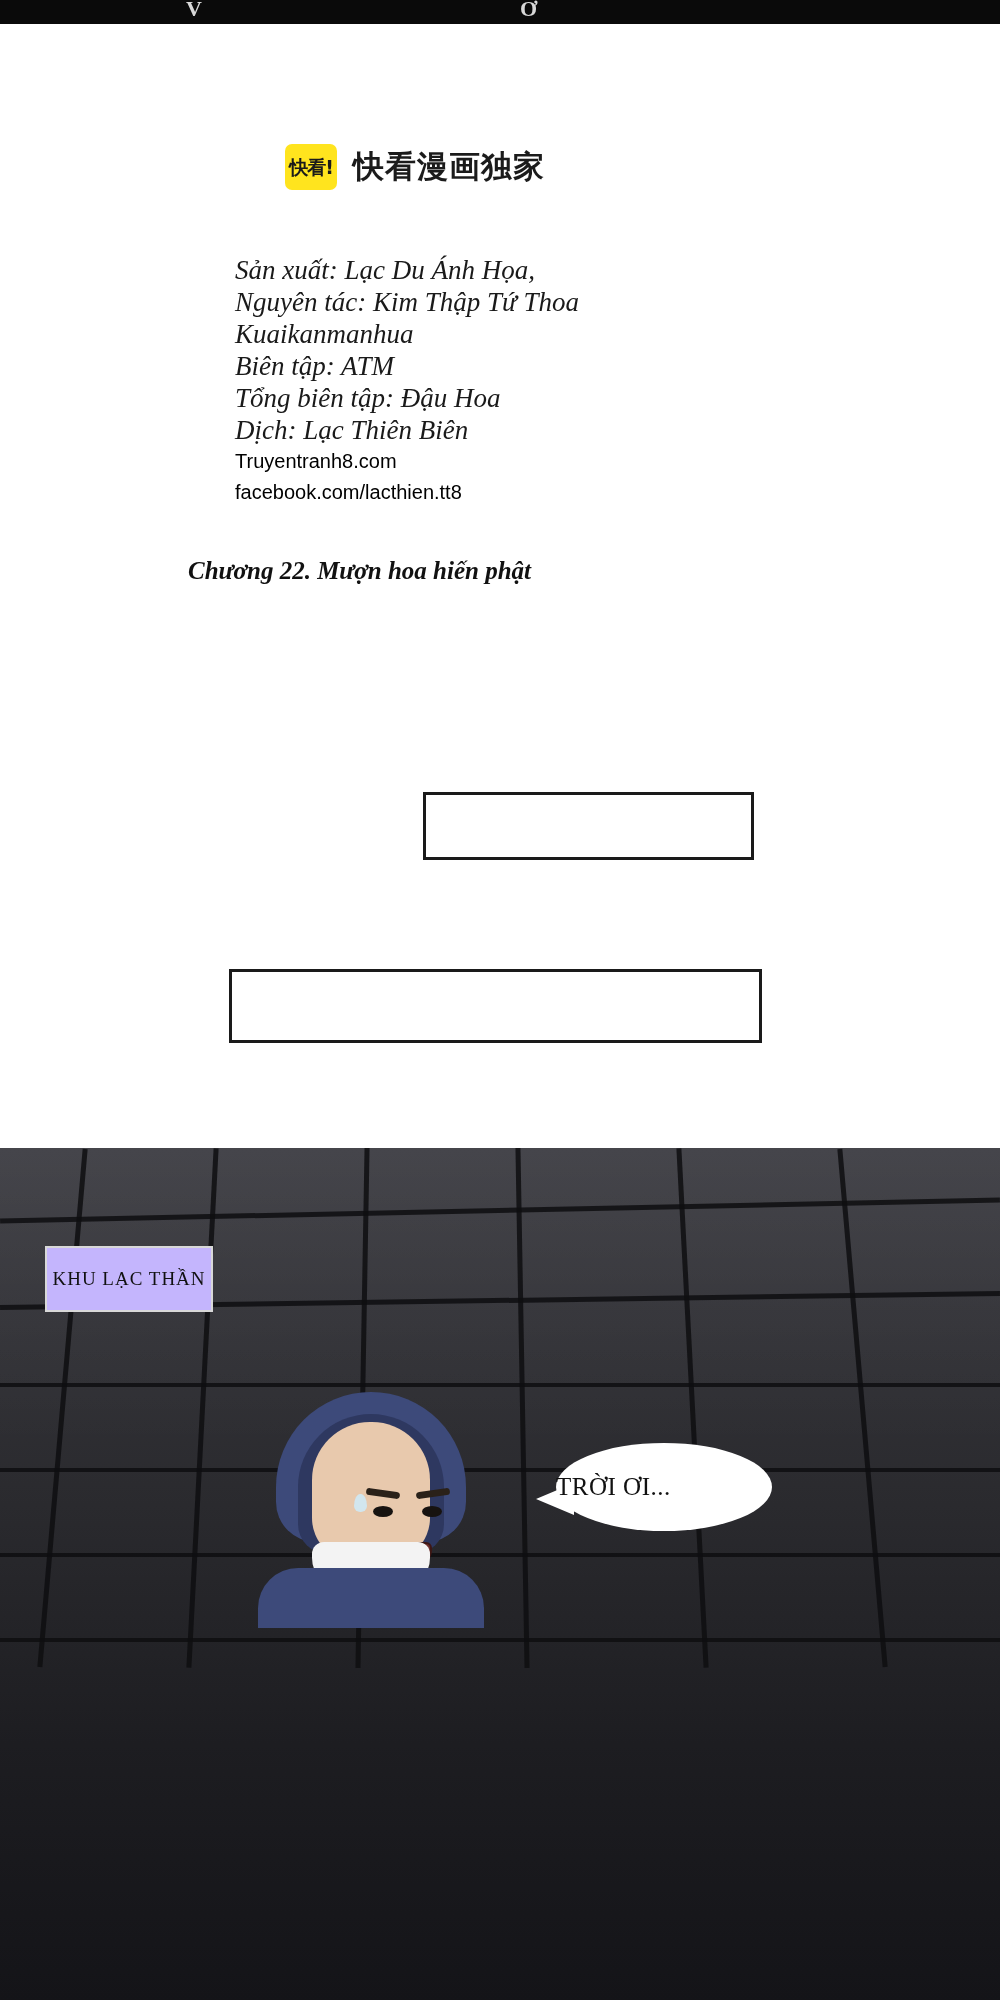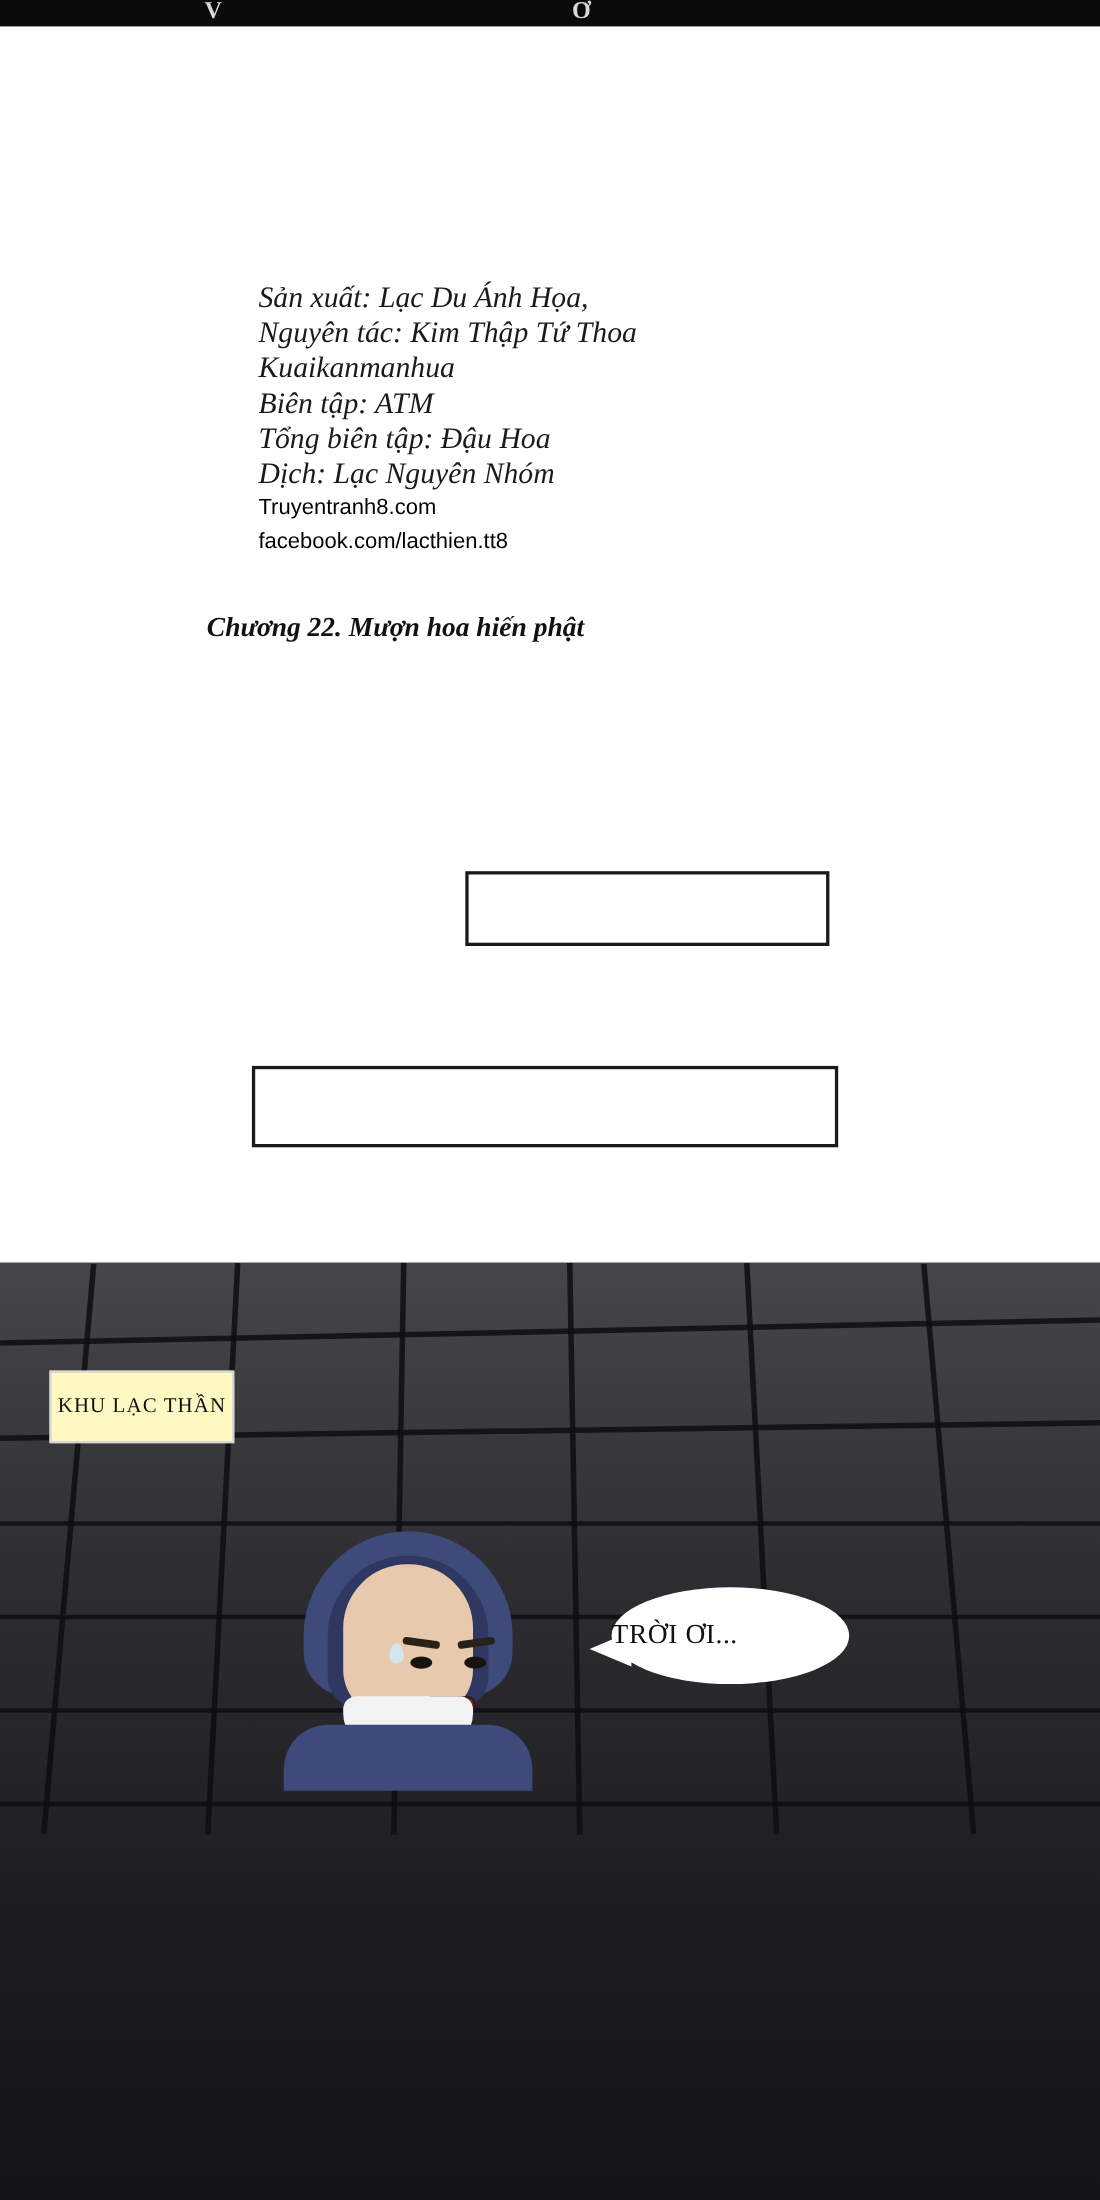--- a/index.html
+++ b/index.html
@@ -132,21 +132,21 @@
   .grid-line {
     position: absolute;
     background: #0e0e11;
     opacity: .85;
   }
 
   .caption-box {
     position: absolute;
     left: 45px; top: 1246px;
     width: 164px; height: 62px;
-    background: #fef9c3;
+    background: #c4b5fd;
     border: 2px solid #d8d8d8;
     display: flex;
     align-items: center;
     justify-content: center;
   }
   .caption-box span {
     font-family: "Liberation Serif", serif;
     font-size: 19px;
     letter-spacing: 1px;
     color: #111;
@@ -255,28 +255,32 @@
 </head>
 <body>
 
 <div class="top-strip">
   <div class="frag f1">V</div>
   <div class="frag f2">Ơ</div>
 </div>
 
 <div class="credits-page">
 
+  <div class="logo-row">
+    <div class="logo-badge">快看!</div>
+    <div class="logo-text">快看漫画独家</div>
+  </div>
 
   <div class="credits-block">
     <div class="credit-line">Sản xuất: Lạc Du Ánh Họa,</div>
     <div class="credit-line">Nguyên tác: Kim Thập Tứ Thoa</div>
     <div class="credit-line">Kuaikanmanhua</div>
     <div class="credit-line">Biên tập: ATM</div>
     <div class="credit-line">Tổng biên tập: Đậu Hoa</div>
-    <div class="credit-line">Dịch: Lạc Nguyên Nhóm</div>
+    <div class="credit-line">Dịch: Lạc Thiên Biên</div>
     <div class="credit-line plain">Truyentranh8.com</div>
     <div class="credit-line plain">facebook.com/lacthien.tt8</div>
   </div>
 
   <div class="chapter-title">Chương 22. Mượn hoa hiến phật</div>
 
   <div class="empty-box box-1"></div>
   <div class="empty-box box-2"></div>
 </div>
 

